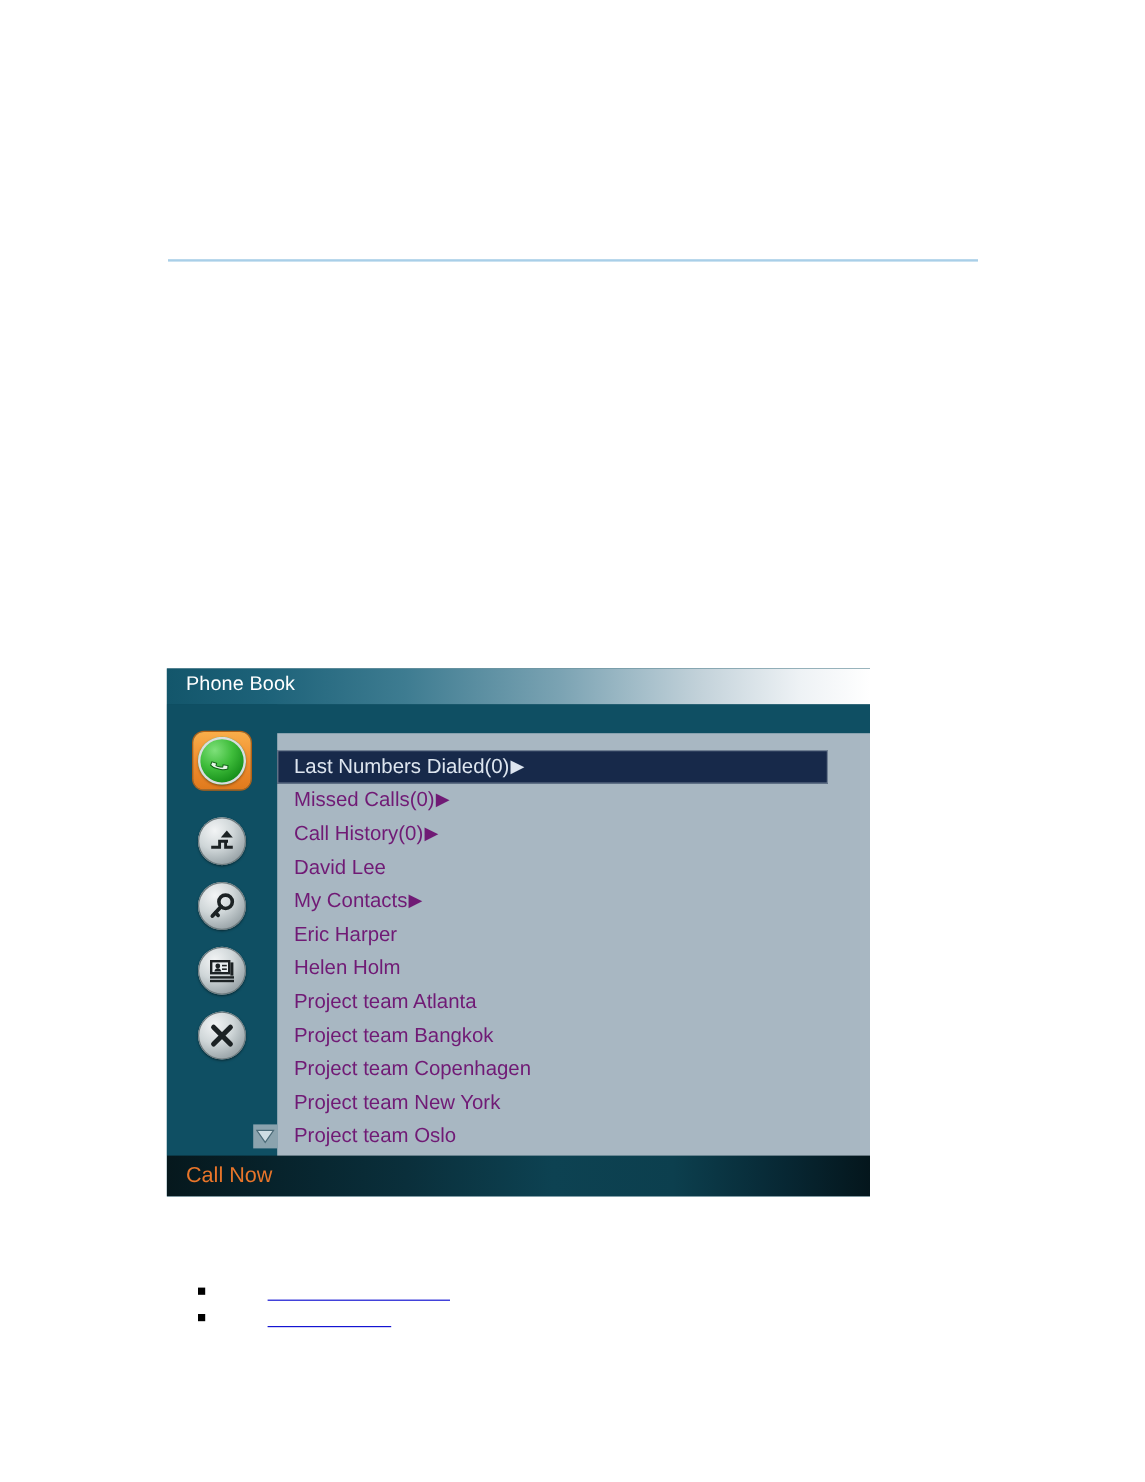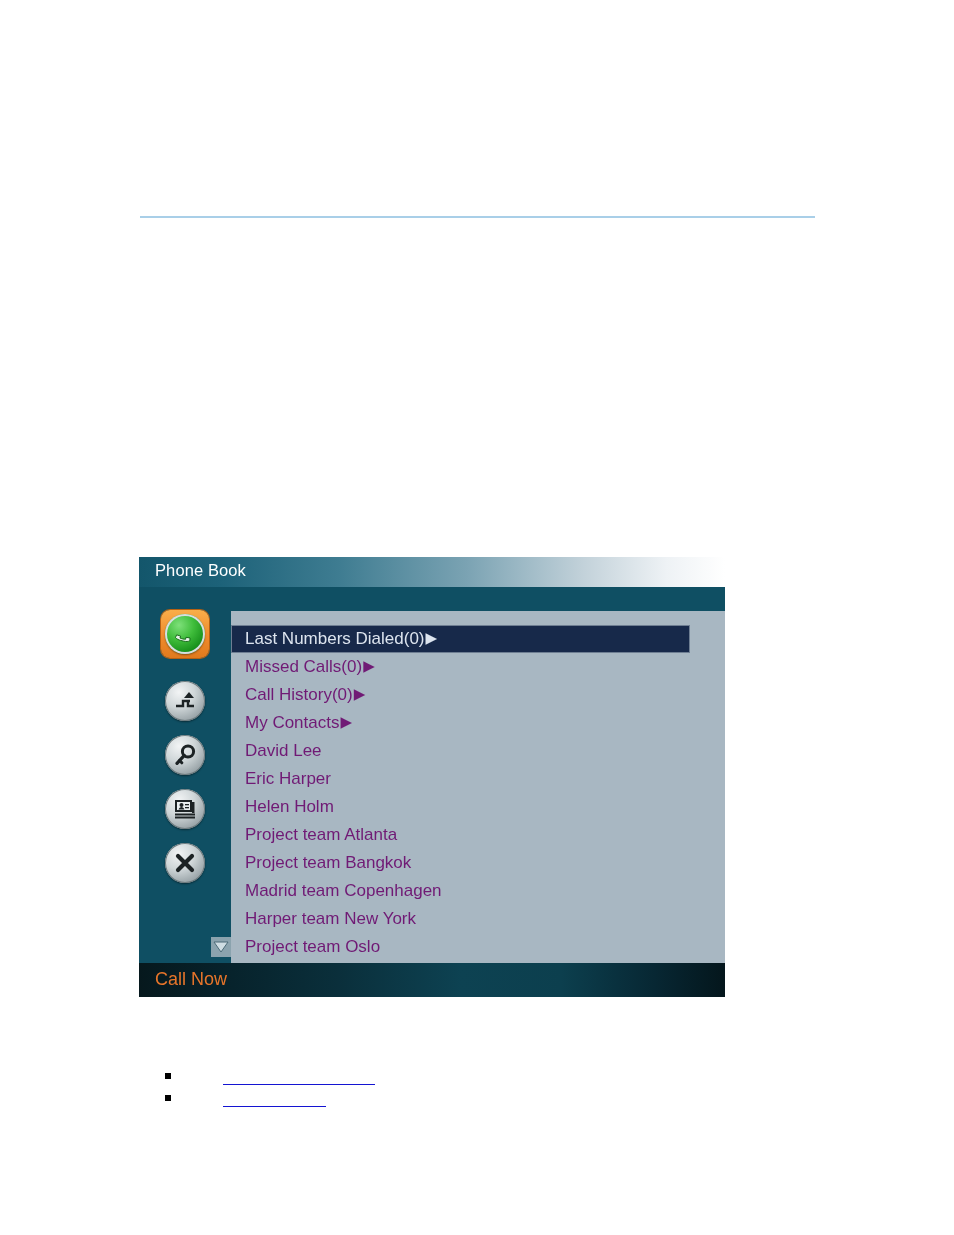--- a/index.html
+++ b/index.html
@@ -292,37 +292,37 @@
     </div>
 
     <div class="list">
 
       <div class="row selected"><span>Last Numbers Dialed(0)</span><span class="caret">▶</span></div>
 
       <div class="row"><span>Missed Calls(0)</span><span class="caret">▶</span></div>
 
       <div class="row"><span>Call History(0)</span><span class="caret">▶</span></div>
 
+      <div class="row"><span>David Lee</span></div>
+
       <div class="row"><span>My Contacts</span><span class="caret">▶</span></div>
 
-      <div class="row"><span>David Lee</span></div>
-
       <div class="row"><span>Eric Harper</span></div>
 
       <div class="row"><span>Helen Holm</span></div>
 
       <div class="row"><span>Project team Atlanta</span></div>
 
       <div class="row"><span>Project team Bangkok</span></div>
 
 
-      <div class="row"><span>Madrid team Copenhagen</span></div>
-
-
-      <div class="row"><span>Harper team New York</span></div>
+      <div class="row"><span>Project team Copenhagen</span></div>
+
+
+      <div class="row"><span>Project team New York</span></div>
 
       <div class="row">
         <div class="scroll-marker">
           <svg width="16" height="14" viewBox="0 0 16 14">
             <polygon points="1,2 15,2 8,12" fill="#cfdde3" stroke="#4c6b78" stroke-width="1"></polygon>
           </svg>
         </div>
         <span>Project team Oslo</span>
       </div>
 

